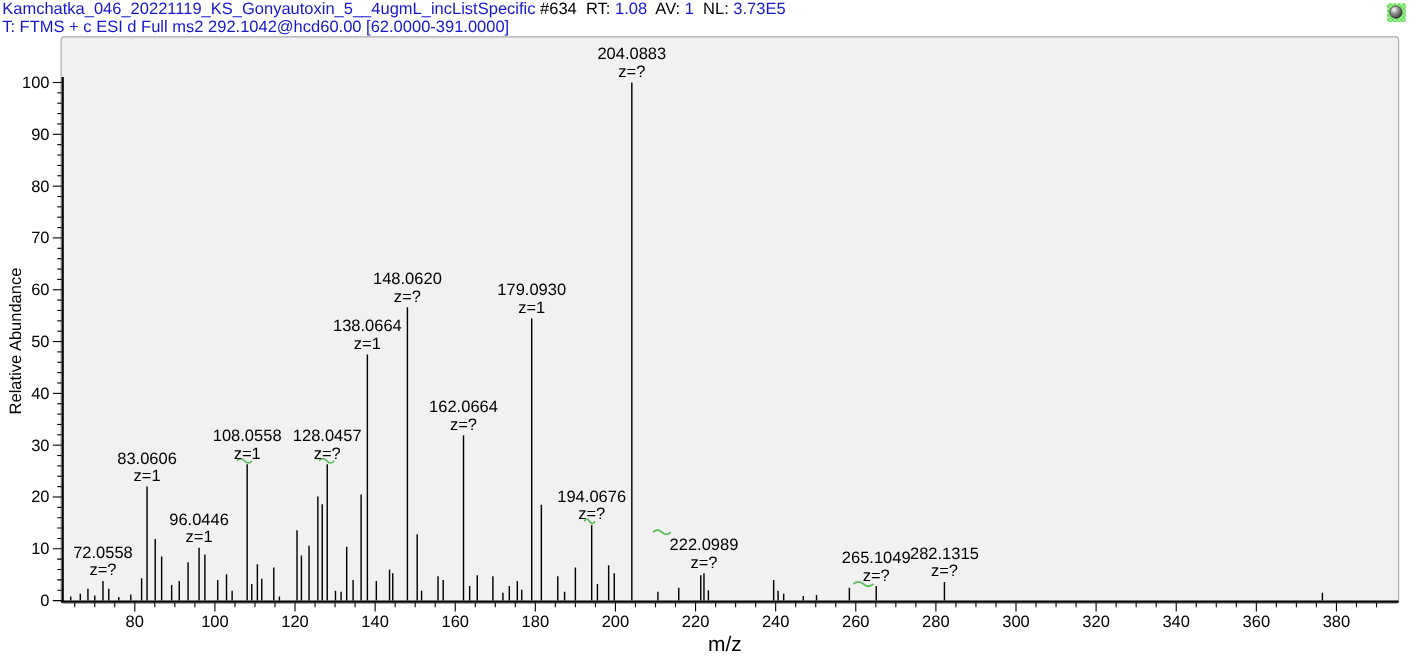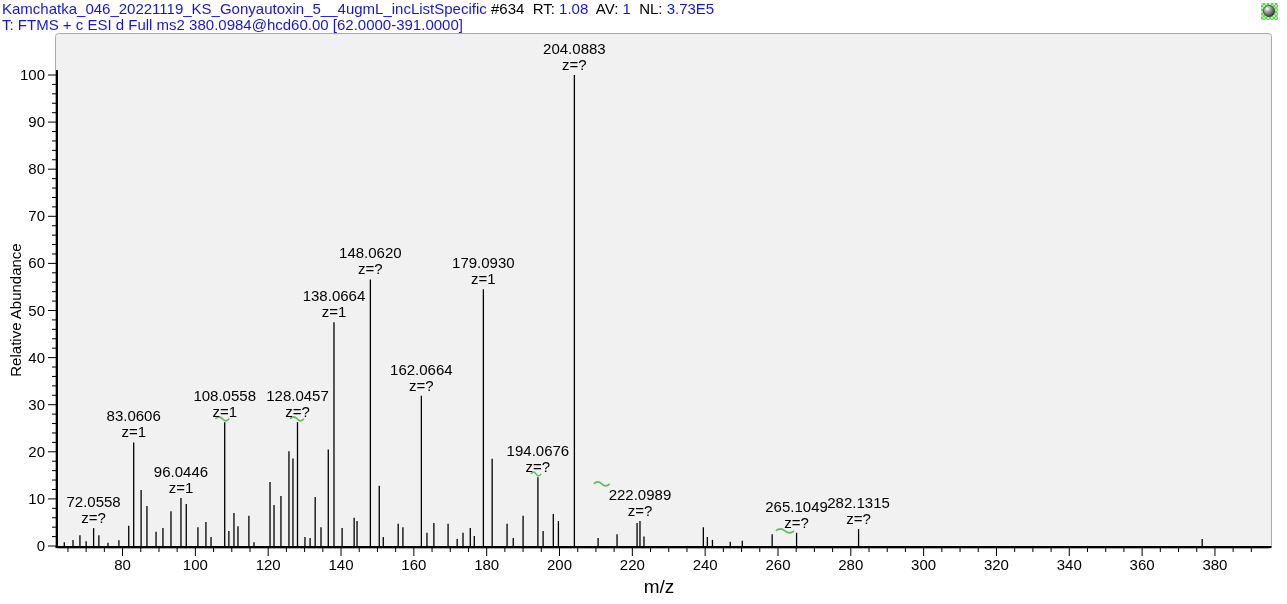--- a/index.html
+++ b/index.html
@@ -14,21 +14,21 @@
   .xaxis-title{position:absolute;top:576px;left:659px;transform:translateX(-50%);
     font-size:19px;color:#000;}
   svg text{font-family:"Liberation Sans","DejaVu Sans",sans-serif;}
 </style>
 </head>
 <body>
 
 <div class="screen">
 
   <div class="hdr" id="hline1"><span style="color: rgb(23, 23, 207);">Kamchatka_046_20221119_KS_Gonyautoxin_5__4ugmL_incListSpecific </span><span style="color: rgb(0, 0, 0);">#634</span><span style="color: rgb(0, 0, 0);">&nbsp; RT: </span><span style="color: rgb(23, 23, 207);">1.08</span><span style="color: rgb(0, 0, 0);">&nbsp; AV: </span><span style="color: rgb(23, 23, 207);">1</span><span style="color: rgb(0, 0, 0);">&nbsp; NL: </span><span style="color: rgb(23, 23, 207);">3.73E5</span></div>
-  <div class="hdr" id="hline2"><span style="color: rgb(23, 23, 207);">T: FTMS + c ESI d Full ms2 380.0984@hcd60.00 [62.0000-391.0000]</span></div>
+  <div class="hdr" id="hline2"><span style="color: rgb(23, 23, 207);">T: FTMS + c ESI d Full ms2 292.1042@hcd60.00 [62.0000-391.0000]</span></div>
 
   <div class="corner-icon">
     <svg width="17" height="17" viewBox="0 0 17 17">
       <g>
         <rect id="icon-bg" x="0" y="0" width="17" height="17" fill="#AFF2A0"></rect>
         <g id="icon-checker">
             <rect x="2" y="0" width="2" height="2" fill="#5BDB50"></rect>
             <rect x="6" y="0" width="2" height="2" fill="#5BDB50"></rect>
             <rect x="10" y="0" width="2" height="2" fill="#5BDB50"></rect>
             <rect x="14" y="0" width="2" height="2" fill="#5BDB50"></rect>

